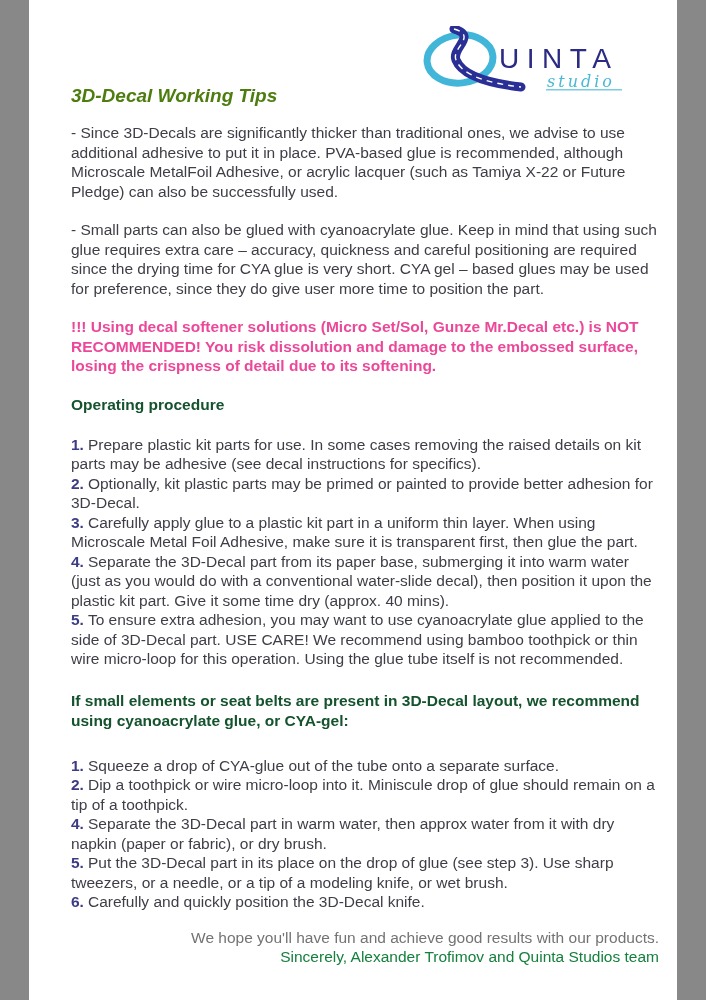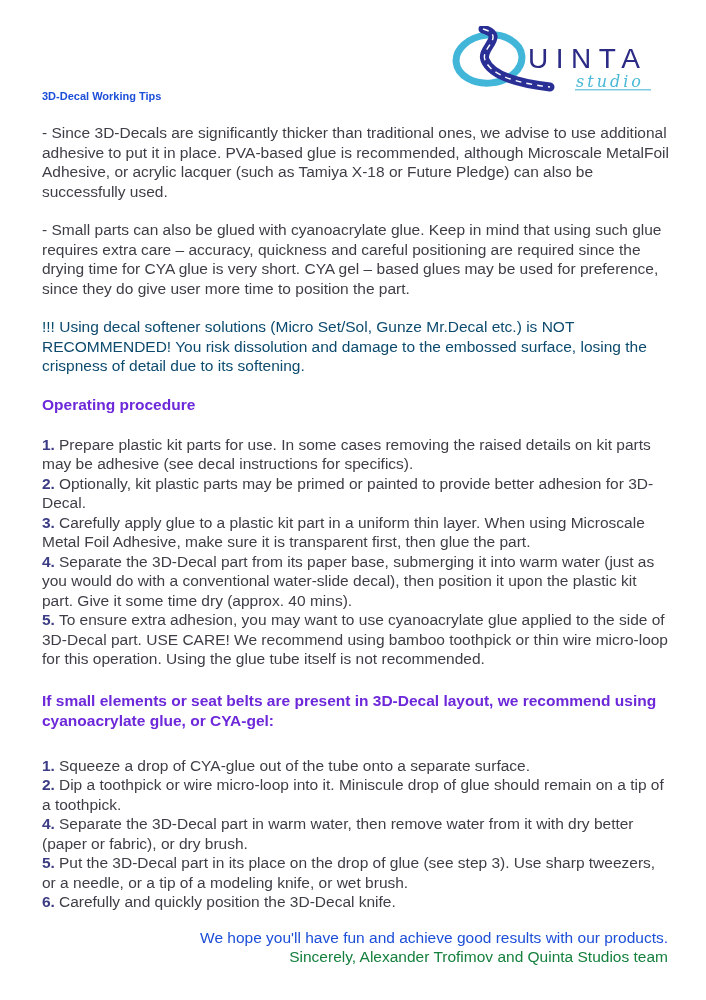--- a/index.html
+++ b/index.html
@@ -1,57 +1,57 @@
 <!DOCTYPE html>
 <html><head>
 <meta charset="utf-8">
 <style>
   html,body{margin:0;padding:0;background:#888;}
   .page{
     position:relative;
-    width:706px;height:1000px;
+    width:648px;height:1000px;
     margin:0 auto;
     background:#ffffff;
     font-family:"Liberation Sans","DejaVu Sans",sans-serif;
     font-size:15.5px;
     line-height:19.5px;
     color:#3e3e47;
     box-sizing:border-box;
-    padding:0 36px 0 42px;
+    padding:0 16px 0 42px;
     overflow:hidden;
   }
   .logo{
     position:absolute;
     top:26px;right:42px;
     width:212px;height:66px;
   }
   h1.title{
     margin:86px 0 0 0;
-    font-size:11px;line-height:20px;
-    font-weight:bold;color:#1d4ed8;
+    font-size:19px;line-height:20px;
+    font-weight:bold;color:#4d7c0f;font-style:italic;
   }
   p.body{margin:17px 0 0 0;}
   p.warning{
     margin:19px 0 0 0;
-    font-weight:normal;color:#0c4a6e;
+    font-weight:bold;color:#ec4899;
   }
   h2.sec{
     margin:19px 0 0 0;
     font-size:15.5px;line-height:20px;
-    font-weight:bold;color:#6d28d9;
+    font-weight:bold;color:#14532d;
   }
   .steps{margin:20px 0 0 0;}
   .step{margin:0;}
   .step .num{font-weight:bold;color:#3c3c85;margin-right:4px;}
   .footer{
     margin-top:16px;
     text-align:right;
     padding-right:2px;
   }
-  .footer .line1{color:#1d4ed8;}
+  .footer .line1{color:#737373;}
   .footer .line2{color:#15803d;}
 </style>
 </head>
 <body>
 
 <div class="page">
 
   <div class="logo">
     <svg width="212" height="66" viewBox="0 0 212 66">
 
@@ -61,21 +61,21 @@
       <path d="M31,3 C55,10 28,22 33,34 C39,49 63,57 98,61" fill="none" stroke="#ffffff" stroke-width="1.4" stroke-dasharray="6 5"></path>
 
       <text x="76" y="42" font-size="28" letter-spacing="7.5" fill="#2b2b85" font-family="Liberation Sans, sans-serif">UINTA</text>
       <text x="124" y="61" font-size="16" font-style="italic" letter-spacing="3" fill="#49b8d6" font-family="DejaVu Serif, serif">studio</text>
       <rect x="123" y="63" width="76" height="1.5" fill="#7acce2"></rect>
     </svg>
   </div>
 
   <h1 class="title">3D-Decal Working Tips</h1>
 
-  <p class="body">- Since 3D-Decals are significantly thicker than traditional ones, we advise to use additional adhesive to put it in place. PVA-based glue is recommended, although Microscale MetalFoil Adhesive, or acrylic lacquer (such as Tamiya X-18 or Future Pledge) can also be successfully used.</p>
+  <p class="body">- Since 3D-Decals are significantly thicker than traditional ones, we advise to use additional adhesive to put it in place. PVA-based glue is recommended, although Microscale MetalFoil Adhesive, or acrylic lacquer (such as Tamiya X-22 or Future Pledge) can also be successfully used.</p>
   <p class="body" style="margin-top:19px">- Small parts can also be glued with cyanoacrylate glue. Keep in mind that using such glue requires extra care – accuracy, quickness and careful positioning are required since the drying time for CYA glue is very short. CYA gel – based glues may be used for preference, since they do give user more time to position the part.</p>
 
   <p class="warning">!!! Using decal softener solutions (Micro Set/Sol, Gunze Mr.Decal etc.) is NOT RECOMMENDED! You risk dissolution and damage to the embossed surface, losing the crispness of detail due to its softening.</p>
 
   <h2 class="sec">Operating procedure</h2>
 
   <div class="steps">
 
       <p class="step"><span class="num">1.</span><span class="txt">Prepare plastic kit parts for use. In some cases removing the raised details on kit parts may be adhesive (see decal instructions for specifics).</span></p>
 
@@ -90,21 +90,21 @@
 
   <h2 class="sec" style="margin-top:22px">If small elements or seat belts are present in 3D-Decal layout, we recommend using cyanoacrylate glue, or CYA-gel:</h2>
 
   <div class="steps" style="margin-top:25px">
 
       <p class="step"><span class="num">1.</span><span class="txt">Squeeze a drop of CYA-glue out of the tube onto a separate surface.</span></p>
 
       <p class="step"><span class="num">2.</span><span class="txt">Dip a toothpick or wire micro-loop into it. Miniscule drop of glue should remain on a tip of a toothpick.</span></p>
 
 
-      <p class="step"><span class="num">4.</span><span class="txt">Separate the 3D-Decal part in warm water, then remove water from it with dry better (paper or fabric), or dry brush.</span></p>
+      <p class="step"><span class="num">4.</span><span class="txt">Separate the 3D-Decal part in warm water, then approx water from it with dry napkin (paper or fabric), or dry brush.</span></p>
 
       <p class="step"><span class="num">5.</span><span class="txt">Put the 3D-Decal part in its place on the drop of glue (see step 3). Use sharp tweezers, or a needle, or a tip of a modeling knife, or wet brush.</span></p>
 
       <p class="step"><span class="num">6.</span><span class="txt">Carefully and quickly position the 3D-Decal knife.</span></p>
     </div>
 
   <div class="footer">
     <div class="line1">We hope you'll have fun and achieve good results with our products.</div>
     <div class="line2">Sincerely, Alexander Trofimov and Quinta Studios team</div>
   </div>

